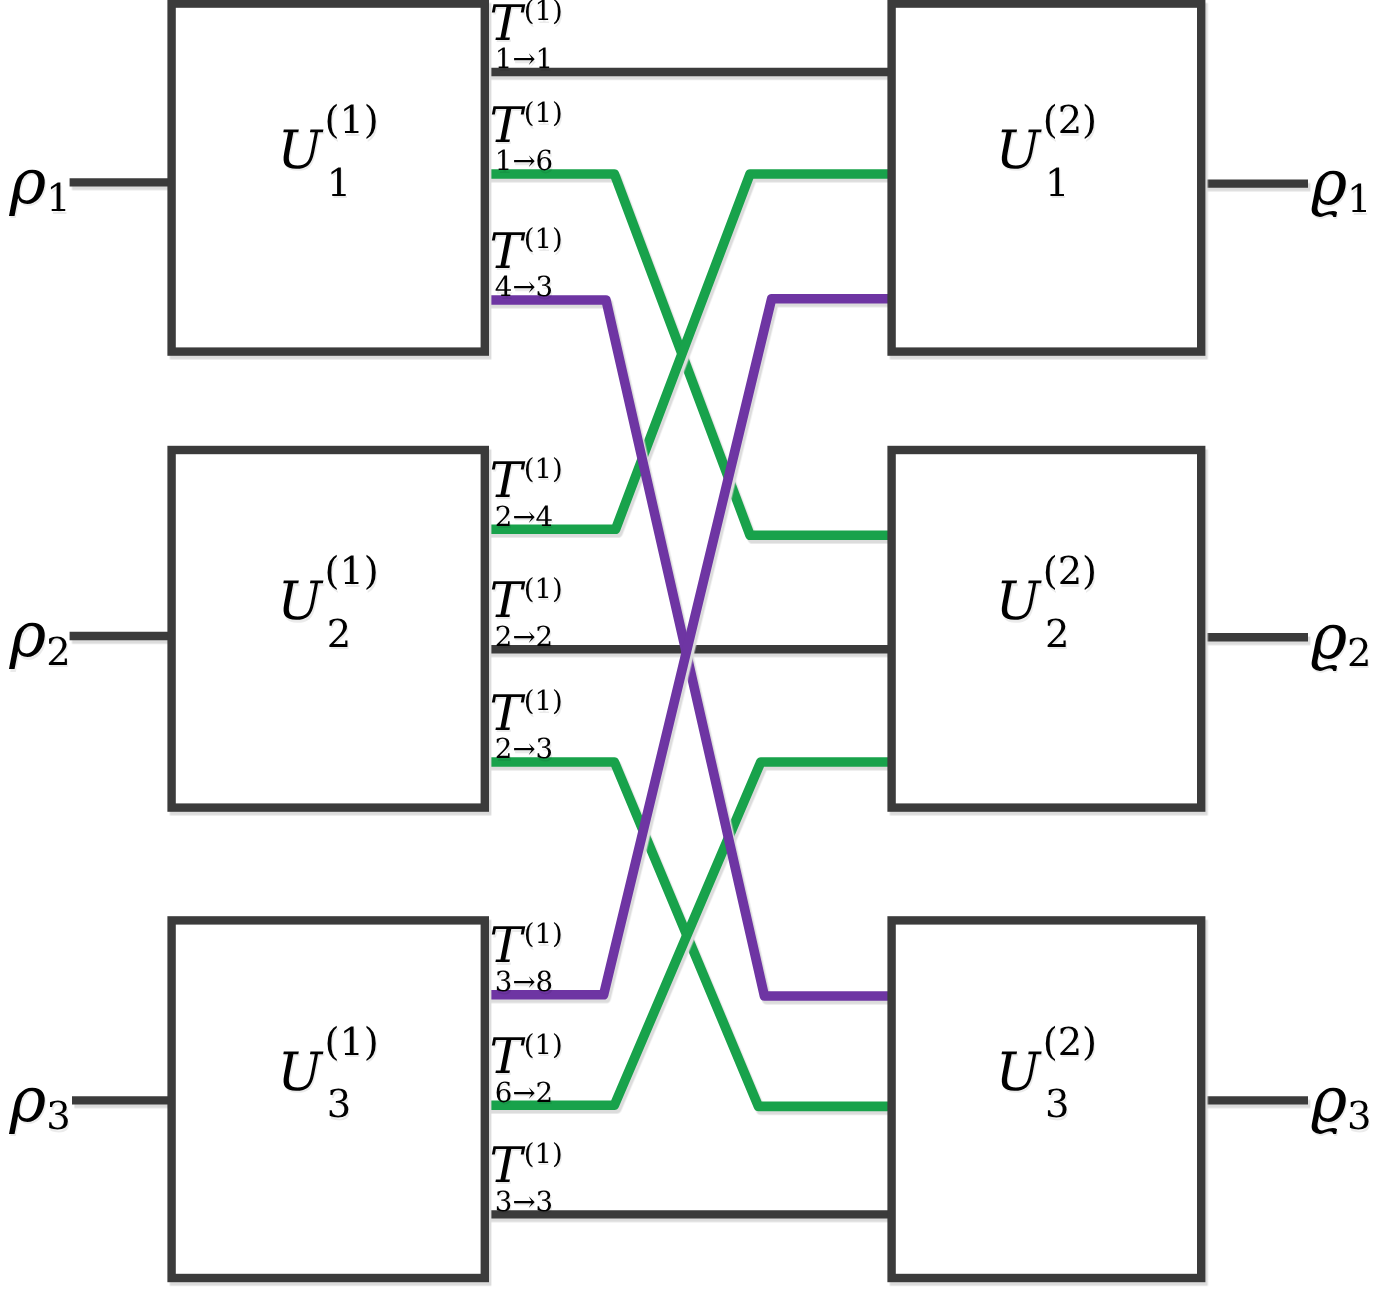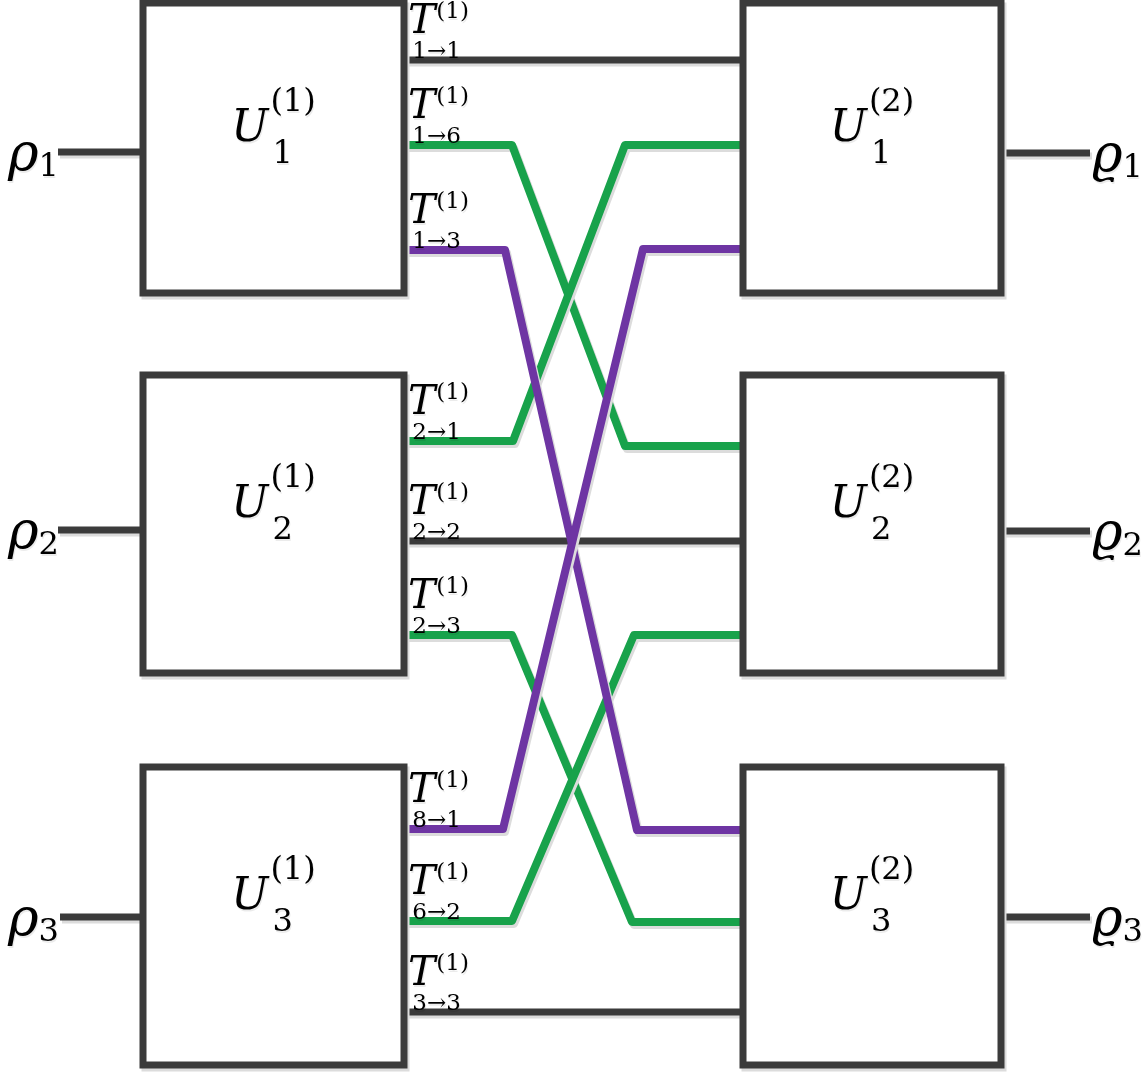--- a/index.html
+++ b/index.html
@@ -71,49 +71,49 @@
         <span class="t">T</span>
         <span class="scripts">
           <span class="sup">(1)</span>
           <span class="sub">1→6</span>
         </span>
       </div>
       <div class="tlabel" style="left: 408px; top: 189px;">
         <span class="t">T</span>
         <span class="scripts">
           <span class="sup">(1)</span>
-          <span class="sub">1→3</span>
+          <span class="sub">4→3</span>
         </span>
       </div>
       <div class="tlabel" style="left: 408px; top: 380px;">
         <span class="t">T</span>
         <span class="scripts">
           <span class="sup">(1)</span>
-          <span class="sub">2→1</span>
+          <span class="sub">2→4</span>
         </span>
       </div>
       <div class="tlabel" style="left: 408px; top: 480px;">
         <span class="t">T</span>
         <span class="scripts">
           <span class="sup">(1)</span>
           <span class="sub">2→2</span>
         </span>
       </div>
       <div class="tlabel" style="left: 408px; top: 574px;">
         <span class="t">T</span>
         <span class="scripts">
           <span class="sup">(1)</span>
           <span class="sub">2→3</span>
         </span>
       </div>
       <div class="tlabel" style="left: 408px; top: 768px;">
         <span class="t">T</span>
         <span class="scripts">
           <span class="sup">(1)</span>
-          <span class="sub">8→1</span>
+          <span class="sub">3→8</span>
         </span>
       </div>
       <div class="tlabel" style="left: 408px; top: 860px;">
         <span class="t">T</span>
         <span class="scripts">
           <span class="sup">(1)</span>
           <span class="sub">6→2</span>
         </span>
       </div>
       <div class="tlabel" style="left: 408px; top: 951px;">

